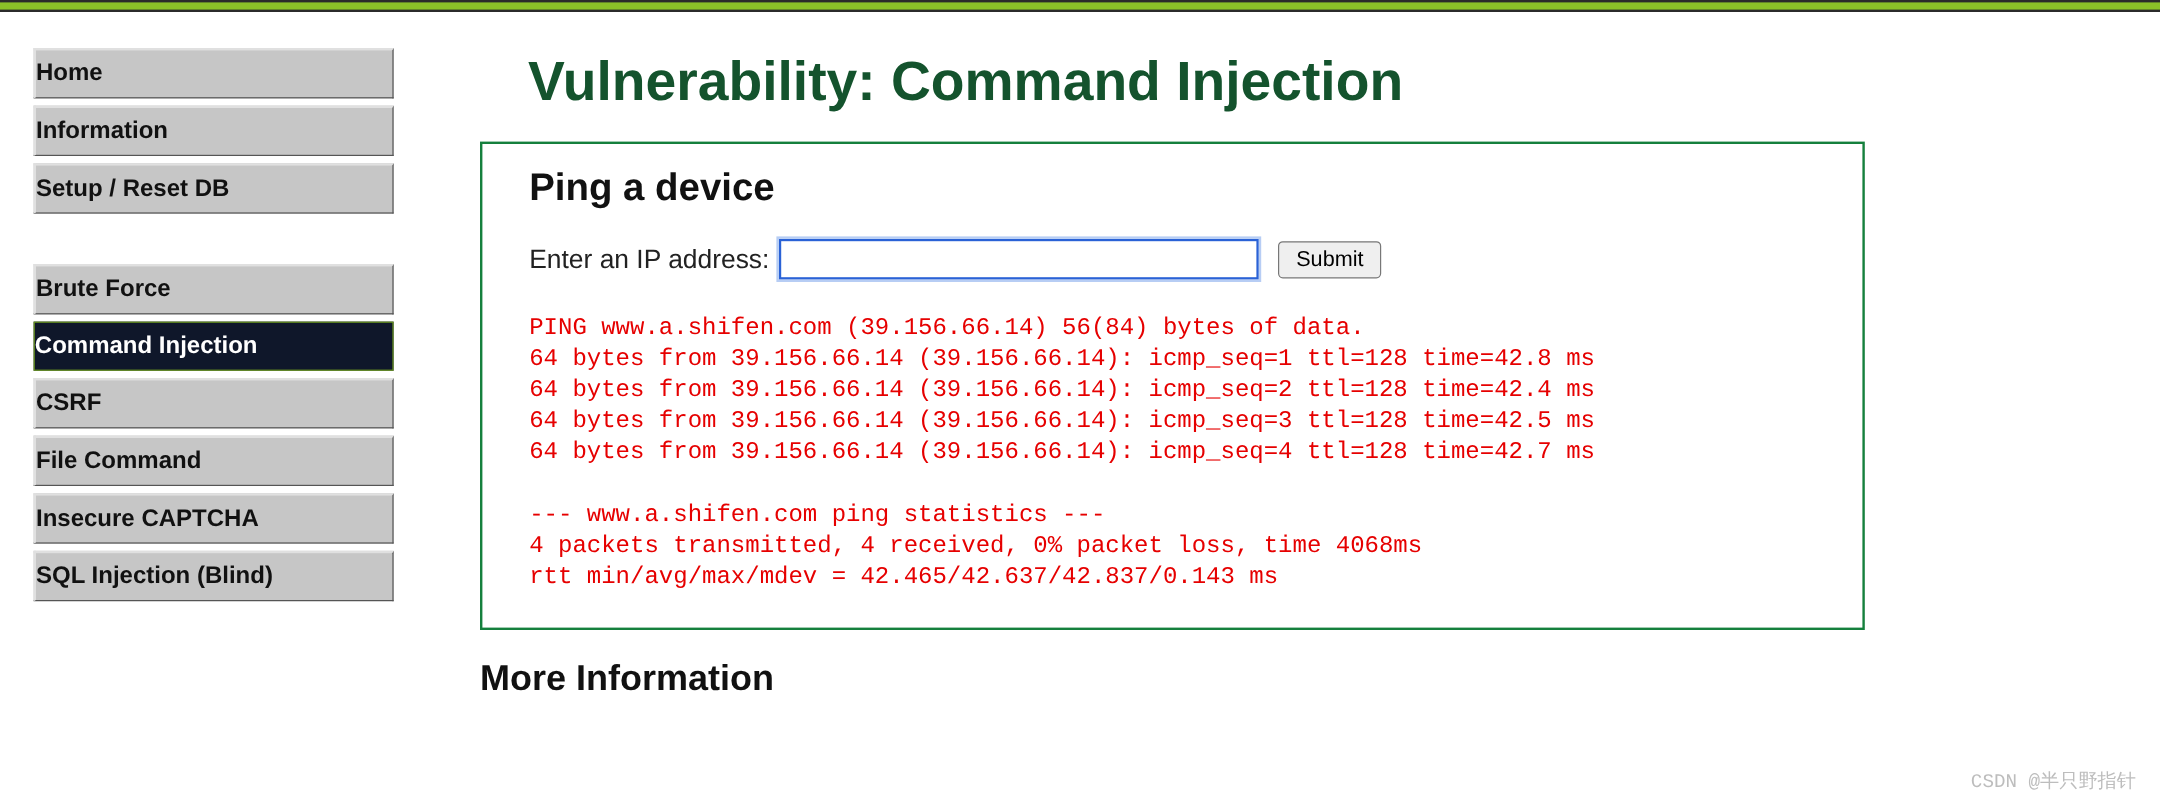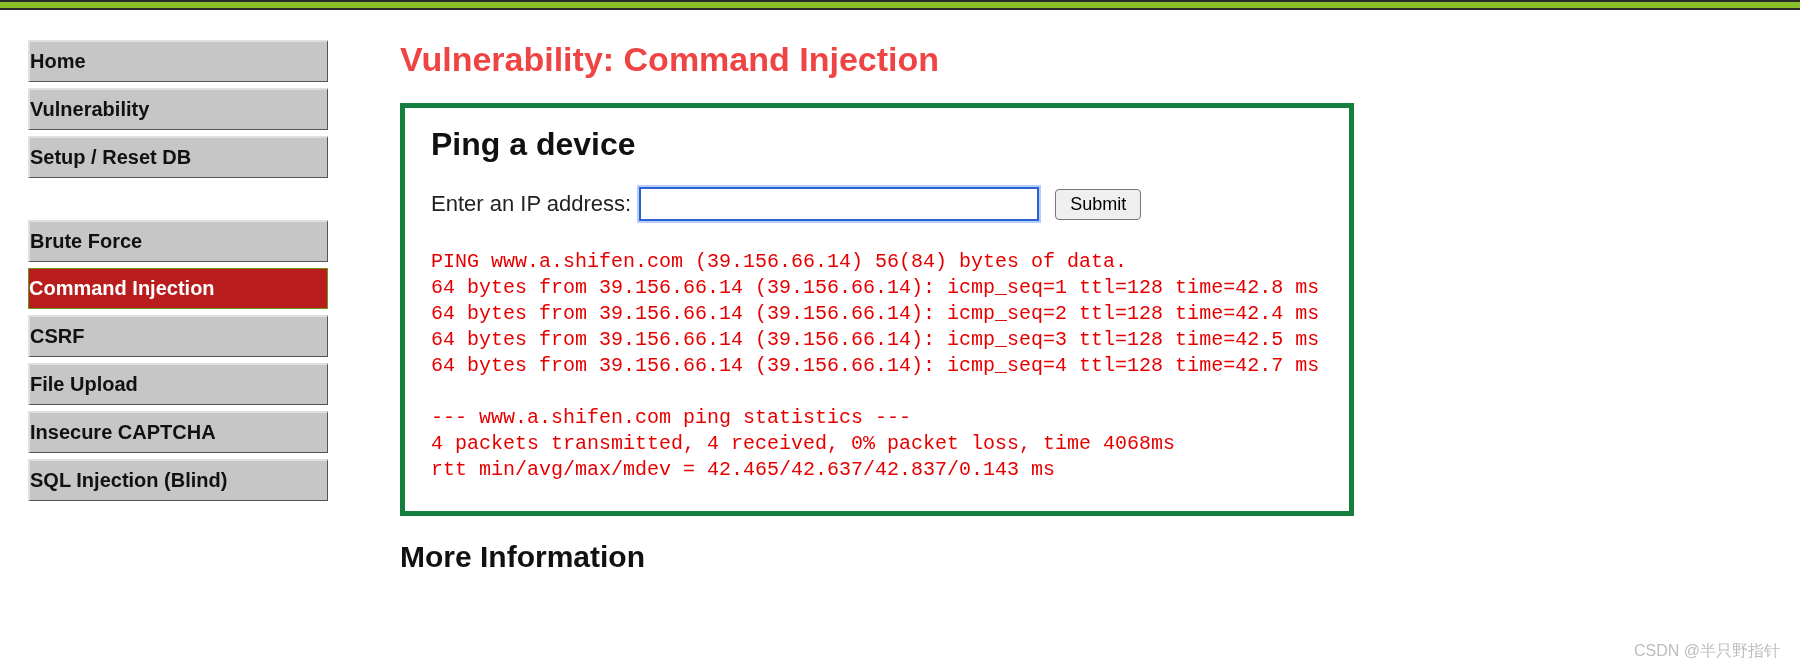--- a/index.html
+++ b/index.html
@@ -37,38 +37,39 @@
       border-left: 2px solid #e0e0e0;
       padding: 8px 0;
       font-size: 20px;
       font-weight: bold;
       color: #111;
       margin-bottom: 6px;
       cursor: pointer;
       text-align: left;
     }
     .menu-item.active {
-      background: #b91c1c;
+      background: #0f172a;
       color: #fff;
       border: 1px solid #6a9720;
     }
     .main {
       flex: 1;
       padding-right: 40px;
     }
     h1 {
-      font-size: 34px;
+      font-size: 46px;
       font-weight: bold;
-      color: #ef4444;
+      color: #14532d;
       margin-bottom: 24px;
+      margin-left: 40px;
     }
     .panel {
-      border: 5px solid #15803d;
-      padding: 18px 24px 28px 26px;
-      width: 954px;
+      border: 2px solid #15803d;
+      padding: 18px 24px 28px 39px;
+      width: 1154px;
     }
     h2 {
       font-size: 32px;
       font-weight: bold;
       color: #111;
       margin-bottom: 24px;
     }
     .form-row {
       display: flex;
       align-items: center;
@@ -108,41 +109,41 @@
       font-weight: bold;
       color: #111;
       margin-top: 24px;
     }
     .watermark {
       position: absolute;
       right: 20px;
       bottom: 10px;
       font-size: 16px;
       color: #bdbdbd;
-      font-family: Liberation Sans, sans-serif;
+      font-family: Liberation Mono, monospace;
     }
   </style>
 </head>
 <body>
 
 <div class="topbar"></div>
 
 <div class="container">
 
   <nav class="sidebar">
     <div class="menu-group">
       <div class="menu-item">Home</div>
-      <div class="menu-item">Vulnerability</div>
+      <div class="menu-item">Information</div>
       <div class="menu-item">Setup / Reset DB</div>
     </div>
     <div class="menu-group">
       <div class="menu-item">Brute Force</div>
       <div class="menu-item active">Command Injection</div>
       <div class="menu-item">CSRF</div>
-      <div class="menu-item">File Upload</div>
+      <div class="menu-item">File Command</div>
       <div class="menu-item">Insecure CAPTCHA</div>
       <div class="menu-item">SQL Injection (Blind)</div>
     </div>
   </nav>
 
   <main class="main">
     <h1>Vulnerability: Command Injection</h1>
 
     <div class="panel">
       <h2>Ping a device</h2>

